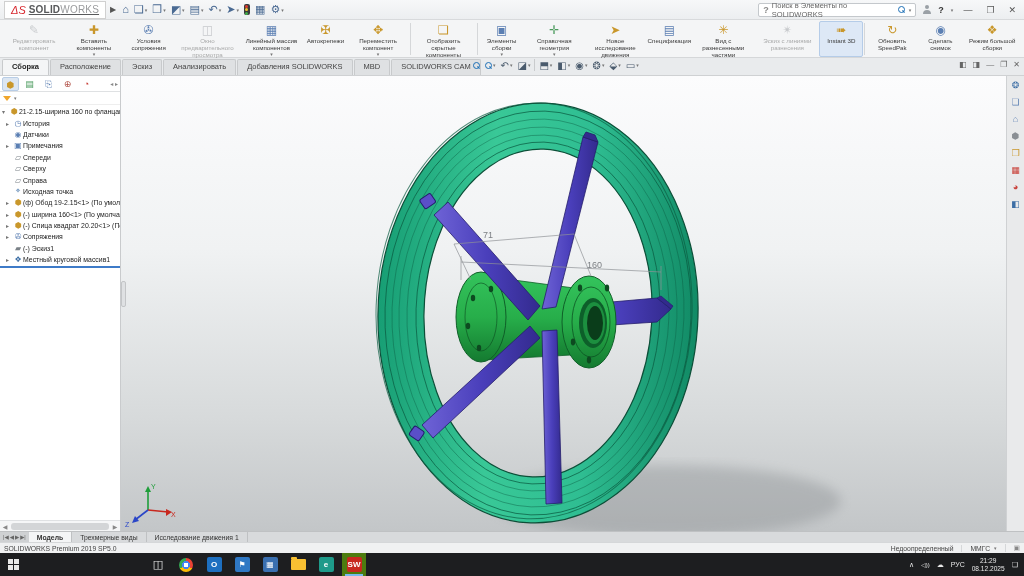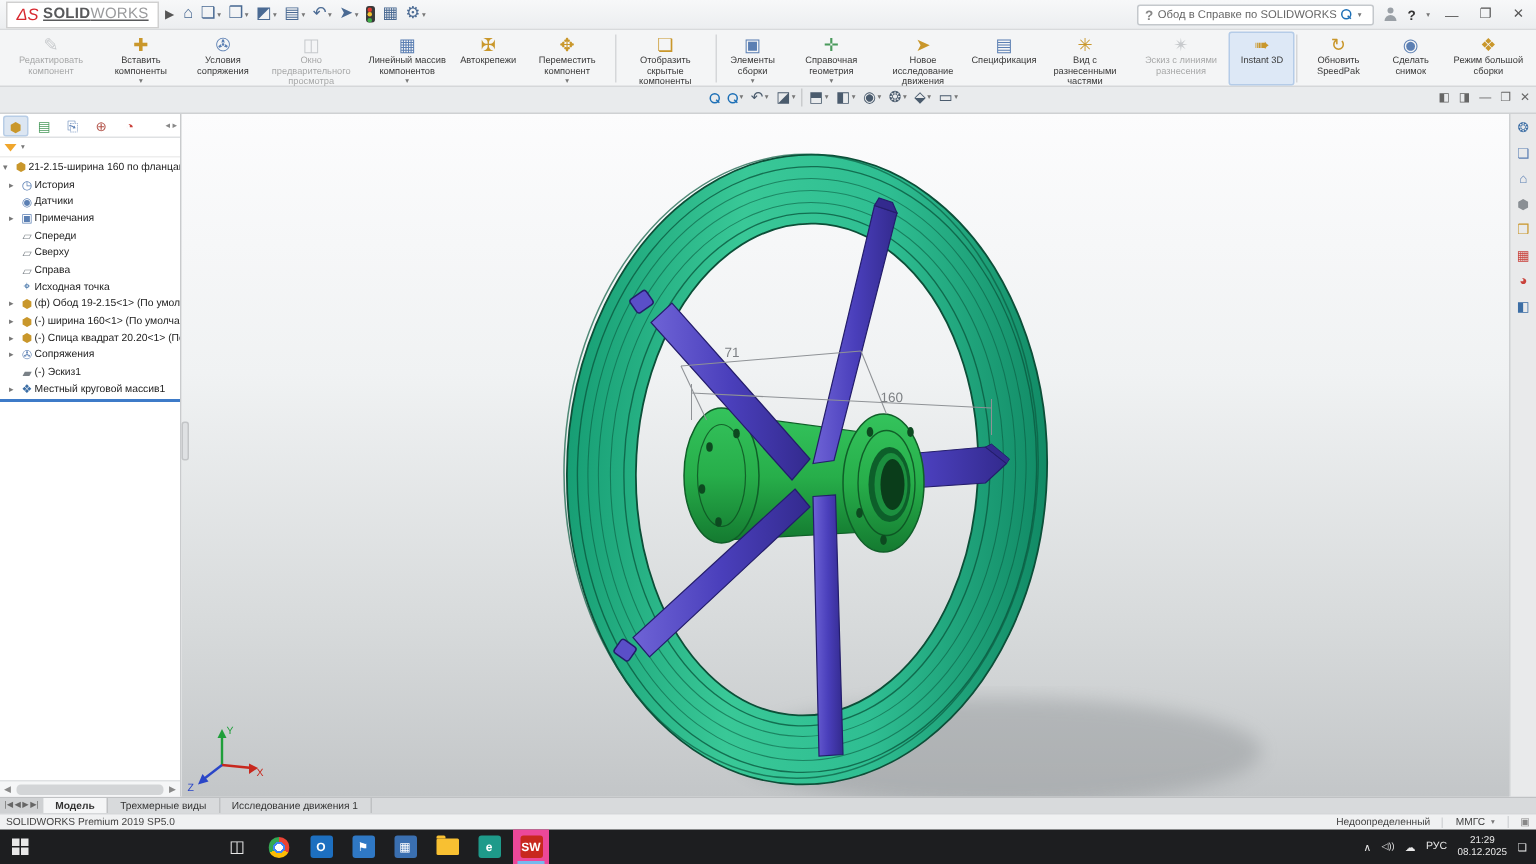--- a/index.html
+++ b/index.html
@@ -83,21 +83,21 @@
   .st-cell { border-left:1px solid #d5d7d9; padding-left:8px; display:flex; gap:3px; align-items:center;}
 
   .taskbar { height:23px; background:#1d1e20; display:flex; align-items:center; color:#e8e8e8; }
   .startbtn { width:26px; height:23px; display:flex; align-items:center; justify-content:center; }
   .winlogo { width:11px; height:11px; display:grid; grid-template-columns:5px 5px; grid-template-rows:5px 5px; gap:1px; }
   .winlogo i { background:#e8e8e8; }
   .tsearch { width:170px; height:17px; background:#fff; color:#555; display:flex; align-items:center; gap:5px; padding:0 6px; font-size:8px; }
   .tsearch .mag::before { border-color:#555; } .tsearch .mag::after { background:#555; }
   .ticons { display:flex; align-items:center; margin-left:120px; gap:4px; }
   .titem { width:24px; height:23px; display:flex; align-items:center; justify-content:center; position:relative; }
-  .titem.active { background:#ec4899; }
+  .titem.active { background:#4d7c0f; }
   .titem.active::after { content:""; position:absolute; bottom:0; left:3px; right:3px; height:2px; background:#76b9ed; }
   .appic { width:15px; height:15px; border-radius:2px; display:flex; align-items:center; justify-content:center; font-size:8px; font-weight:bold; color:#fff; }
   .tray { margin-left:auto; display:flex; align-items:center; gap:7px; padding-right:6px; font-size:7px; }
   .clock { text-align:center; font-size:6.6px; line-height:7.5px; }
   .chrome { background:radial-gradient(circle at 50% 50%, #fff 0 2.5px, #4285f4 2.5px 4px, rgba(0,0,0,0) 4px), conic-gradient(#ea4335 0 120deg, #fbbc05 120deg 240deg, #34a853 240deg); border-radius:50%; width:14px; height:14px; }
   .folder { width:15px; height:11px; background:#f8c032; border-radius:1px; position:relative; }
   .folder::before { content:""; position:absolute; top:-2px; left:0; width:6px; height:2px; background:#f8c032; border-radius:1px 1px 0 0; }
   svg text { font-family:"Liberation Sans","DejaVu Sans",sans-serif; }
 </style>
 </head>
@@ -148,21 +148,21 @@
         <span class="g" style="color: rgb(74, 106, 147);">▦</span>
       </span>
       <span class="qbtn">
         <span class="g" style="color: rgb(74, 106, 147);">⚙</span>
         <span class="dd">▾</span>
       </span>
     </div>
   <div class="tb-right">
     <div class="searchbox">
       <span class="helpq" style="color:#888;">?</span>
-      <span>Обод в Справке по SOLIDWORKS</span>
+      <span>Поиск в Элементы по SOLIDWORKS</span>
       <span class="mag"></span>
       <span class="dd">▾</span>
     </div>
     <span class="person"></span>
     <span class="helpq">?</span>
     <span class="dd">▾</span>
     <span class="winbtn">—</span>
     <span class="winbtn">❐</span>
     <span class="winbtn">✕</span>
   </div>
@@ -245,20 +245,29 @@
       <div class="ric" style="color: rgb(91, 127, 179);">◉</div>
       <div class="rlb">Сделать снимок</div>
     </div>
     <div class="rbtn">
       <div class="ric" style="color: rgb(201, 151, 43);">❖</div>
       <div class="rlb">Режим большой сборки</div>
     </div>
   </div>
 
 <div class="tabstrip">
+  <div class="dtabs" id="doctabs">
+      <div class="dtab active">Сборка</div>
+      <div class="dtab">Расположение</div>
+      <div class="dtab">Эскиз</div>
+      <div class="dtab">Анализировать</div>
+      <div class="dtab">Добавления SOLIDWORKS</div>
+      <div class="dtab">MBD</div>
+      <div class="dtab">SOLIDWORKS CAM</div>
+    </div>
   <div class="headsup" id="headsup">
       <span class="hbtn">
         <span class="mag"></span>
       </span>
       <span class="hbtn">
         <span class="mag"></span>
         <span class="dd">▾</span>
       </span>
       <span class="hbtn">
         <span>↶</span>

